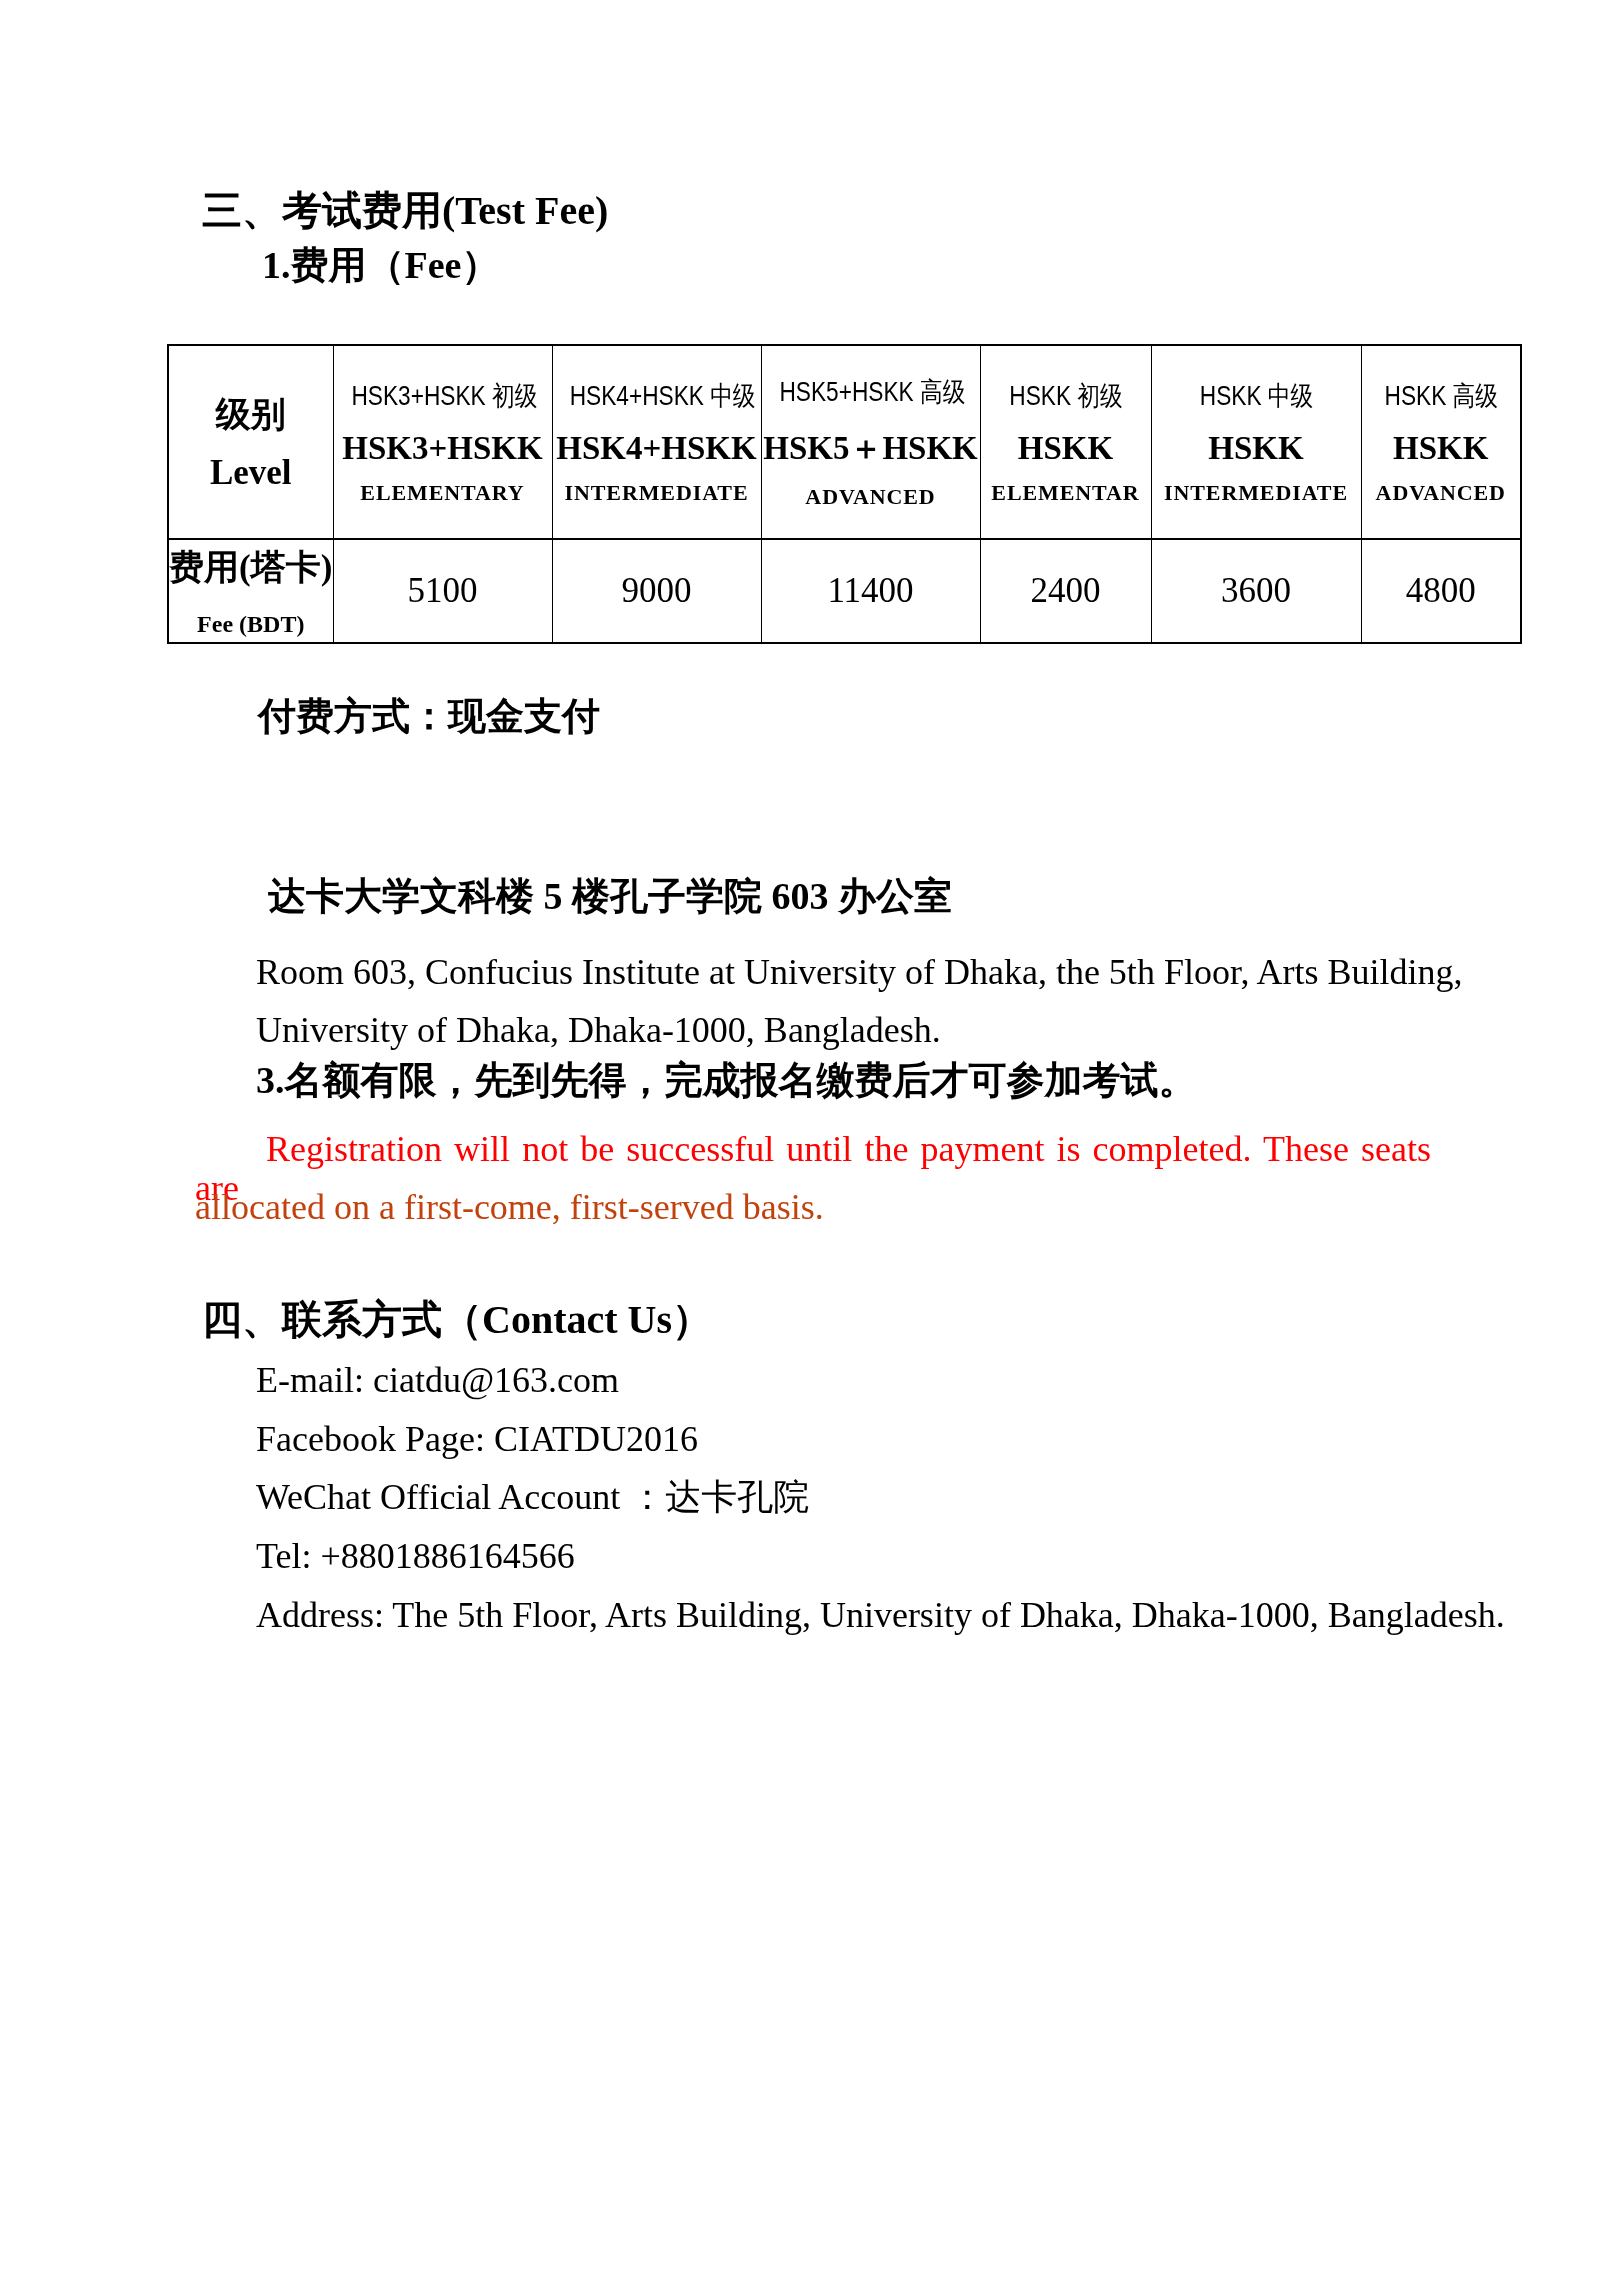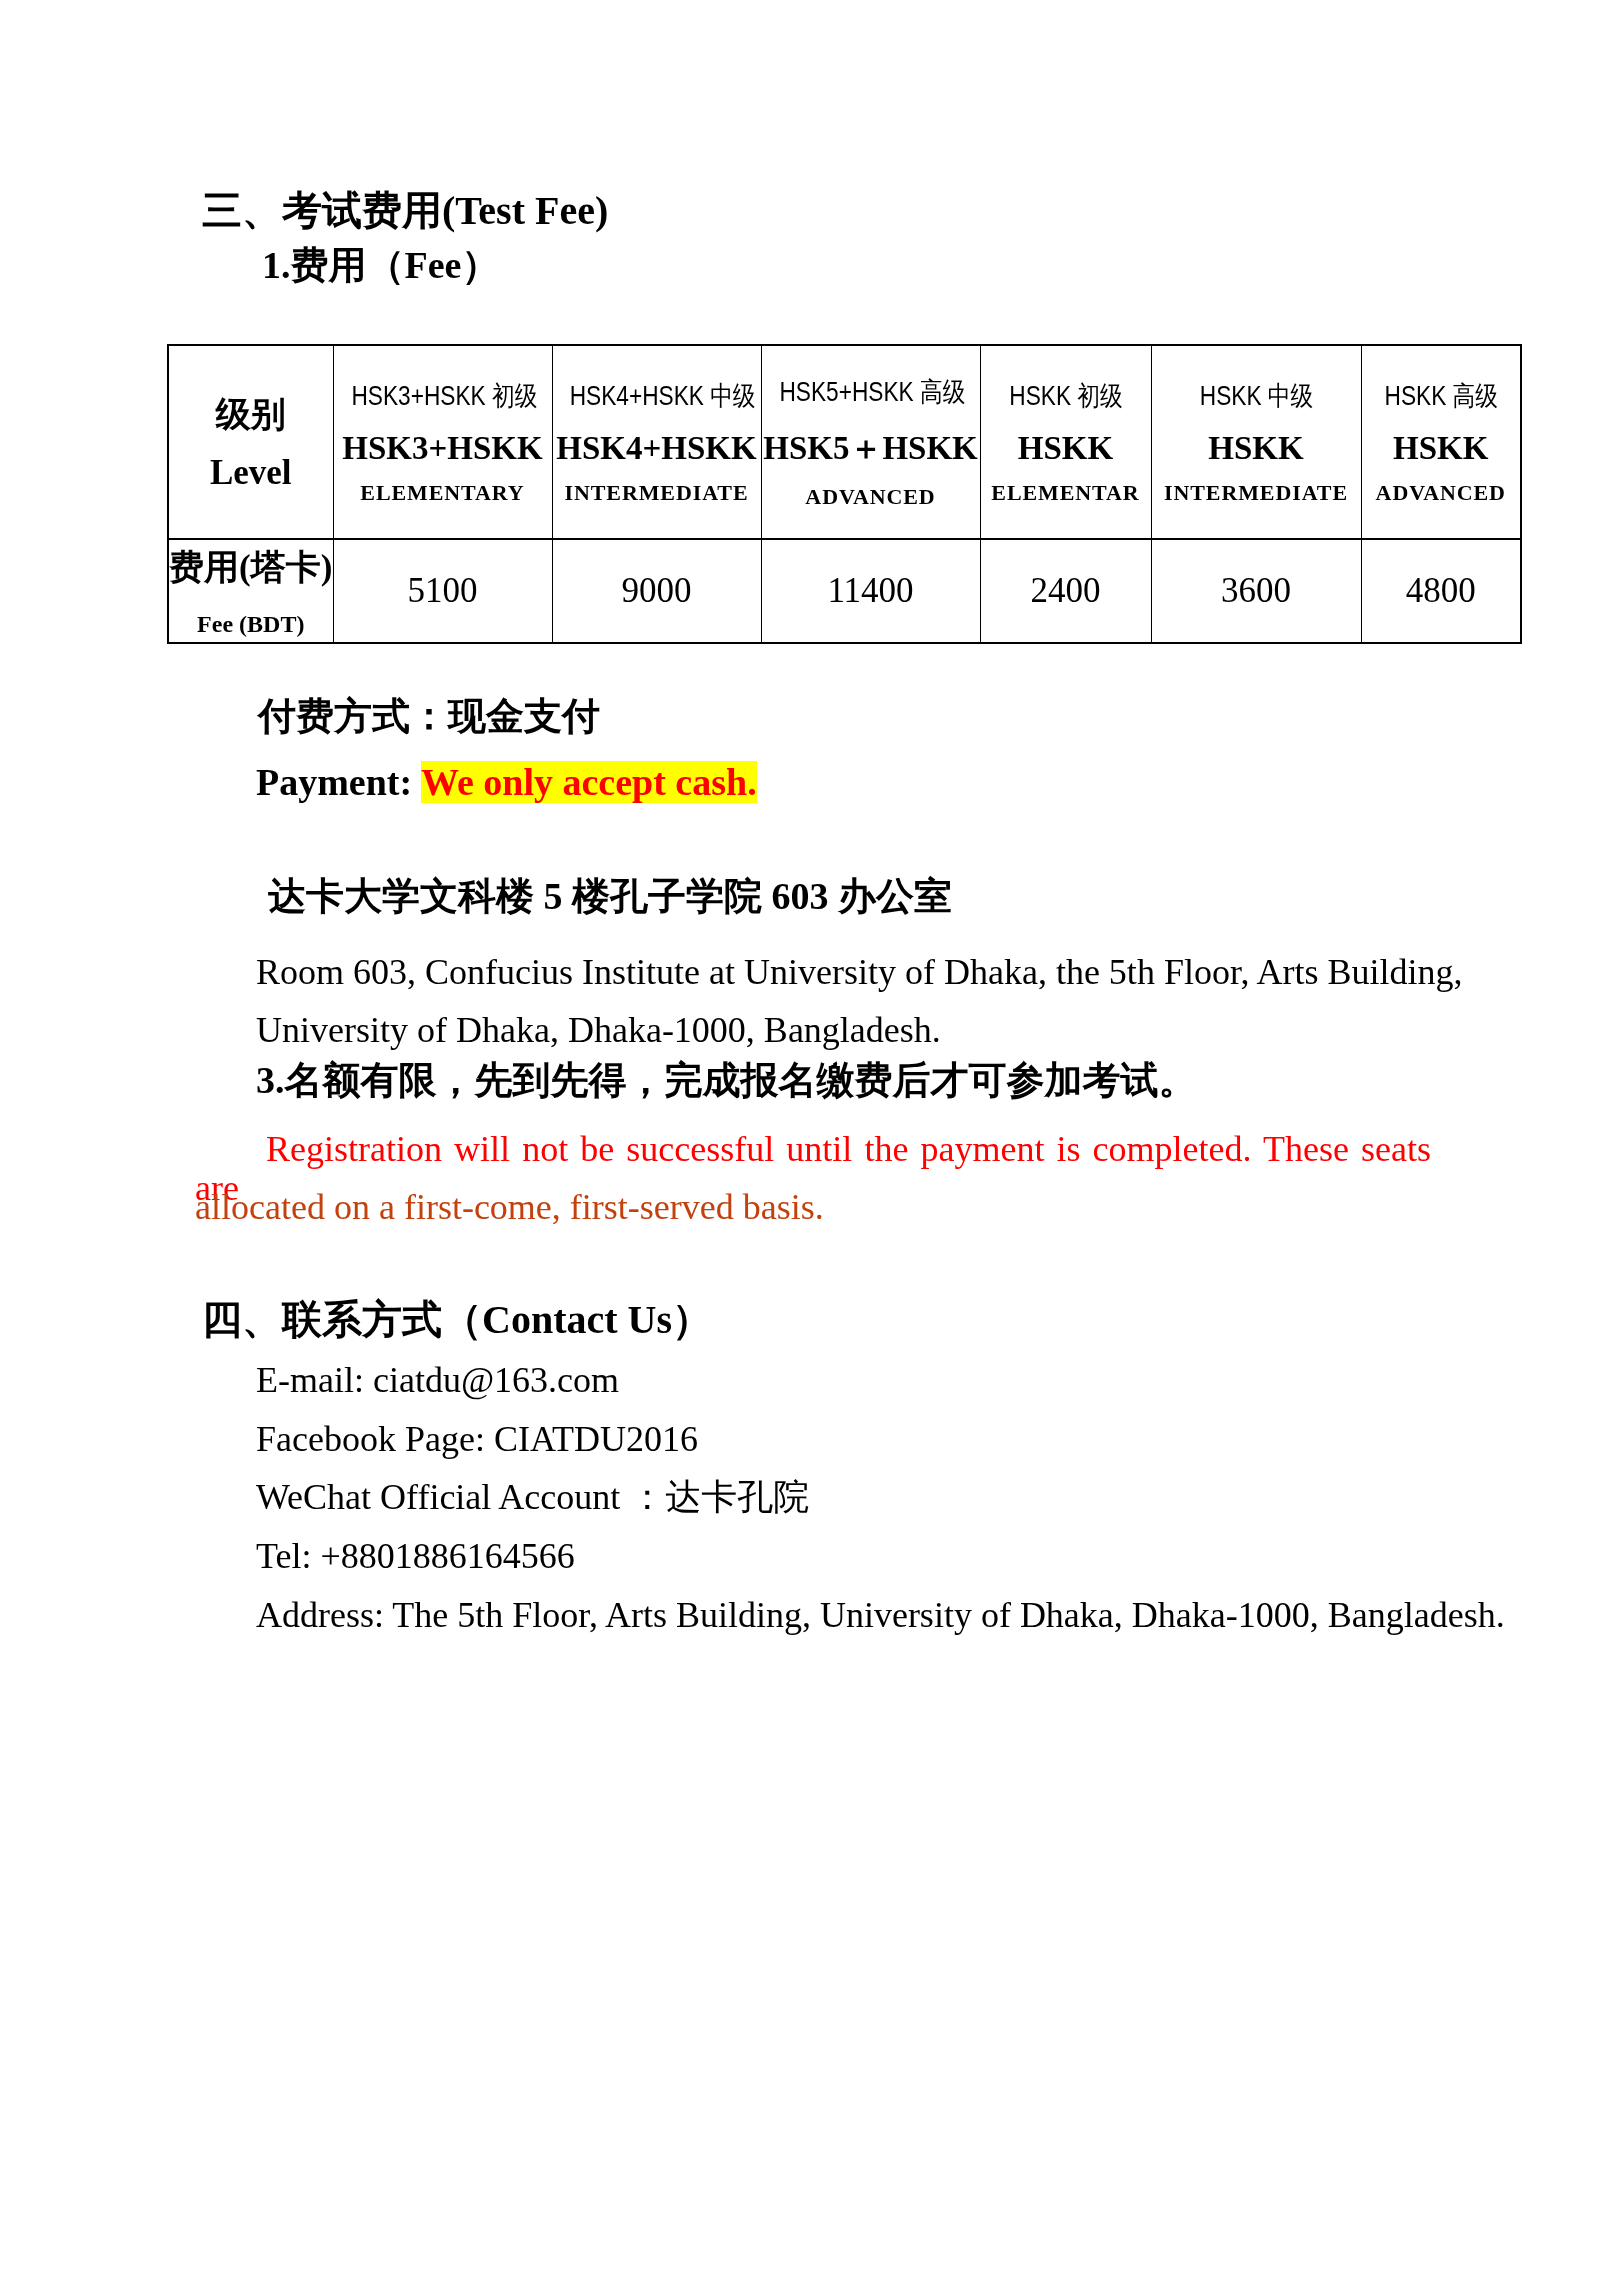--- a/index.html
+++ b/index.html
@@ -127,21 +127,20 @@
         <td>11400</td>
         <td>2400</td>
         <td>3600</td>
         <td>4800</td>
       </tr>
     </tbody>
   </table>
 
   <div id="payMethod" class="abs">付费方式：现金支付</div>
 
-  <div id="payment" class="abs"><span>Payment: </span><span class="hl">We only accept cash.</span></div>
 
 
   <div id="placeCn" class="abs">达卡大学文科楼 5 楼孔子学院 603 办公室</div>
 
   <div id="placeEn1" class="abs">Room 603, Confucius Institute at University of Dhaka, the 5th Floor, Arts Building,</div>
 
   <div id="placeEn2" class="abs">University of Dhaka, Dhaka-1000, Bangladesh.</div>
 
   <div id="seatsCn" class="abs">3.名额有限，先到先得，完成报名缴费后才可参加考试。</div>
 

